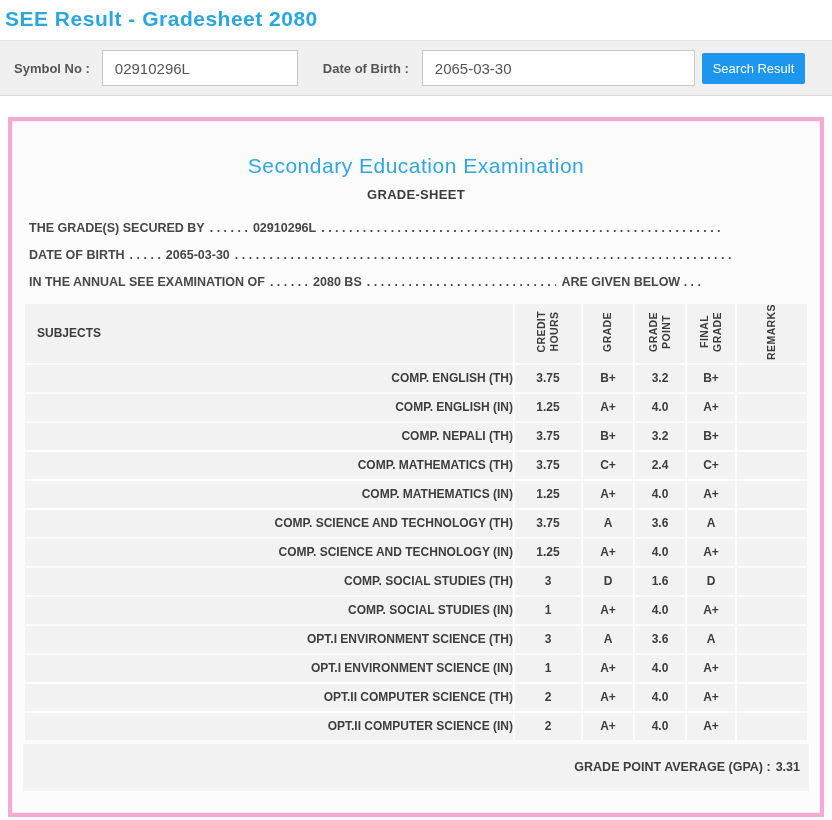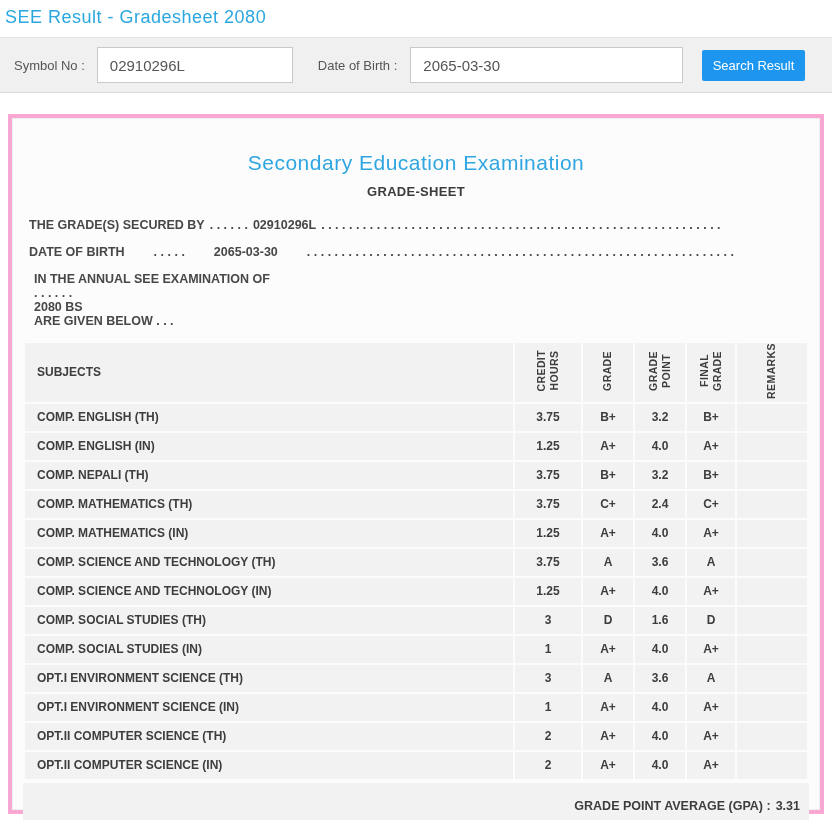--- a/index.html
+++ b/index.html
@@ -1,26 +1,26 @@
 <!DOCTYPE html>
 <html><head>
 <meta charset="utf-8">
 <style>
   * { box-sizing: border-box; margin: 0; padding: 0; }
   html, body { width: 832px; height: 820px; overflow: hidden; background: #ffffff;
     font-family: "Liberation Sans", "DejaVu Sans", sans-serif; }
 
   
-  .page-title { font-size: 18px; font-weight: 400; color: #2aa7e0;
+  .page-title { font-size: 21px; font-weight: 700; color: #2aa7e0;
     margin: 7px 0 9px 5px; letter-spacing: 0.5px; }
 
   
   .search-bar { height: 56px; background: #f0f0f0; border-top: 1px solid #e4e4e4;
     border-bottom: 1px solid #dcdcdc; display: flex; align-items: center; padding: 0 14px; }
-  .search-bar label { font-size: 13px; font-weight: 400; color: #555; white-space: nowrap; text-align: right; }
+  .search-bar label { font-size: 13px; font-weight: 700; color: #555; white-space: nowrap; text-align: right; }
   .search-bar input { height: 36px; border: 1px solid #c9c9c9; background: #fff;
     font-size: 15px; color: #555; padding: 0 12px; outline: none;
     font-family: "Liberation Sans", sans-serif; }
   .inp-symbol { width: 196px; margin-left: 12px; }
   .lbl-dob { margin-left: 25px; }
   .inp-dob { width: 273px; margin-left: 13px; }
   .btn-search { margin-left: auto; margin-right: 13px; width: 103px; height: 31px;
     background: #1d96f0; color: #fff; border: none; border-radius: 2px;
     font-size: 13px; cursor: pointer; font-family: "Liberation Sans", sans-serif; }
 
@@ -33,34 +33,34 @@
   .sheet-title { text-align: center; font-size: 13px; font-weight: 700; color: #3b3b3b;
     letter-spacing: 0.3px; margin-top: 9px; }
 
   
   .lines { margin-top: 19px; }
   .dline { display: flex; align-items: baseline; font-size: 12.5px; font-weight: 700;
     color: #474747; white-space: nowrap; margin-bottom: 13px; padding-left: 6px; }
   .dline .fill { flex: 1 1 0; overflow: hidden; }
   .dline .seg { margin: 0 5px; }
   .l1 { margin-right: 83px; text-align: center; }
-  .l2 { margin-right: 70px; gap: 24px; }
-  .l3 { margin-right: 108px; flex-direction: column; }
+  .l2 { margin-right: 70px; }
+  .l3 { margin-right: 108px; }
 
   
   table.grades { width: 100%; border-collapse: separate; border-spacing: 2px;
     margin-top: 4px; table-layout: fixed; }
   table.grades th, table.grades td { background: #f2f2f2; color: #3d3d3d; }
   table.grades thead th { height: 50px; vertical-align: middle; font-size: 12px; }
   th.h-subjects { text-align: left; padding-left: 12px; font-weight: 700; }
   .vtext { display: inline-block; writing-mode: vertical-rl; transform: rotate(180deg);
     white-space: pre-line; font-size: 10.5px; font-weight: 700; line-height: 1.25;
     letter-spacing: 0.4px; }
   table.grades tbody td { height: 27px; font-size: 12px; font-weight: 700; }
-  td.c-subject { text-align: left; padding-left: 12px; }
+  td.c-subject { text-align: right; padding-left: 12px; }
   td.c-num { text-align: center; }
 
   
   .gpa-row { margin-top: 2px; height: 47px; background: #f2f2f2; display: flex;
     align-items: center; justify-content: flex-end; padding-right: 9px;
     font-size: 12.5px; font-weight: 700; color: #3d3d3d; }
   .gpa-row .gpa-value { margin-left: 5px; }
 </style>
 </head>
 <body>

